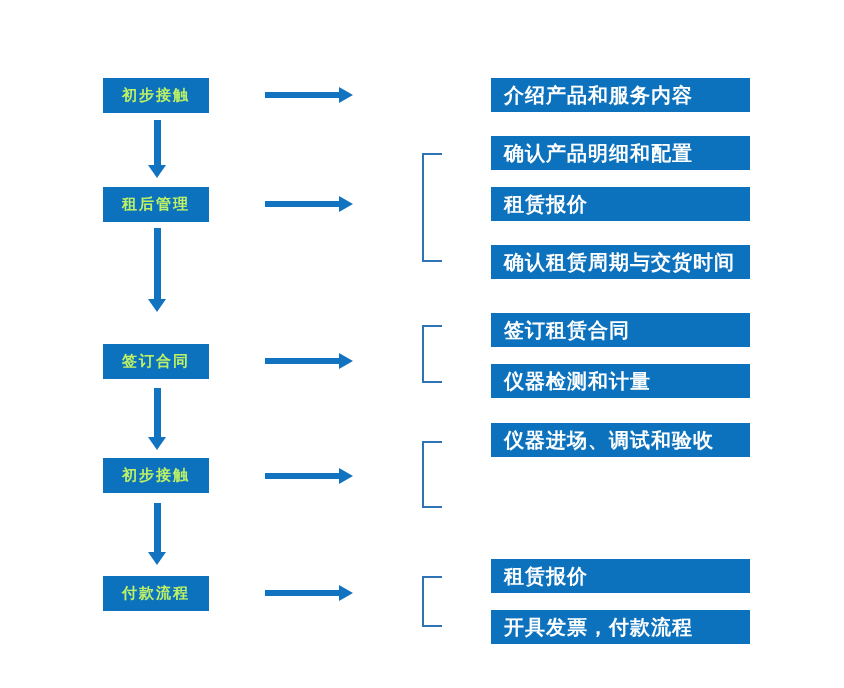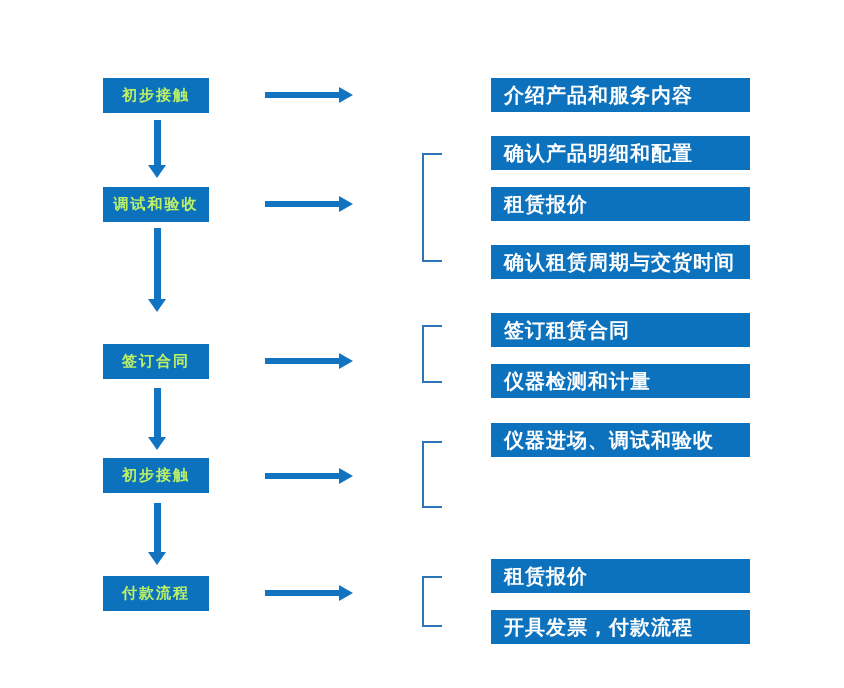--- a/index.html
+++ b/index.html
@@ -101,21 +101,21 @@
     box-sizing: border-box;
   }
 </style>
 </head>
 <body>
 
 <div class="canvas">
 
 
   <div class="step-box" style="top:78px">初步接触</div>
-  <div class="step-box" style="top:187px">调试和验收</div>
+  <div class="step-box" style="top:187px">租后管理</div>
   <div class="step-box" style="top:344px">签订合同</div>
   <div class="step-box" style="top:458px">初步接触</div>
   <div class="step-box" style="top:576px">付款流程</div>
 
   <div class="detail-box" style="top:78px">介绍产品和服务内容</div>
   <div class="detail-box" style="top:136px">确认产品明细和配置</div>
   <div class="detail-box" style="top:187px">租赁报价</div>
   <div class="detail-box" style="top:245px">确认租赁周期与交货时间</div>
   <div class="detail-box" style="top:313px">签订租赁合同</div>
   <div class="detail-box" style="top:364px">仪器检测和计量</div>

